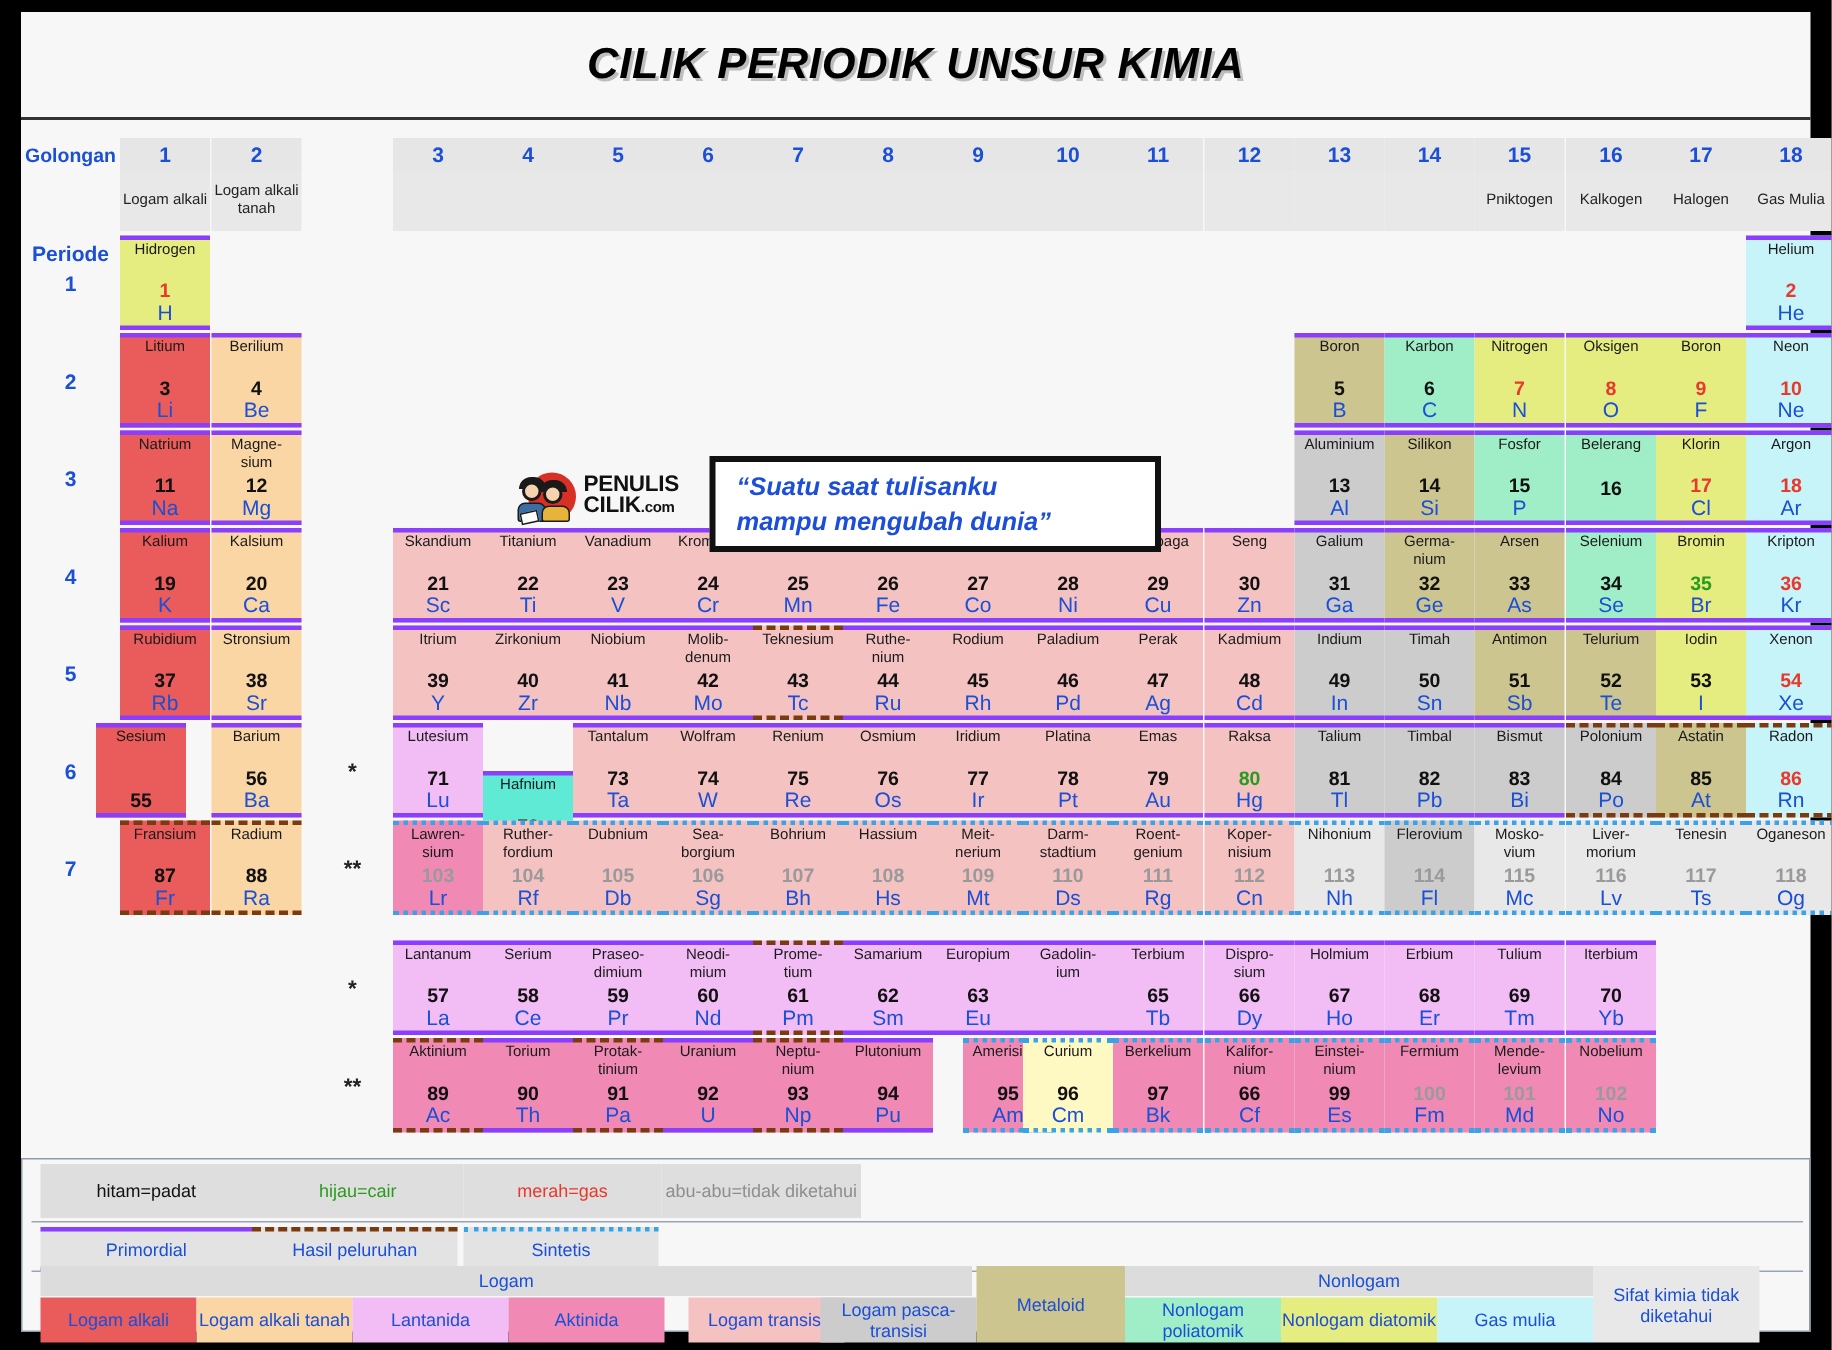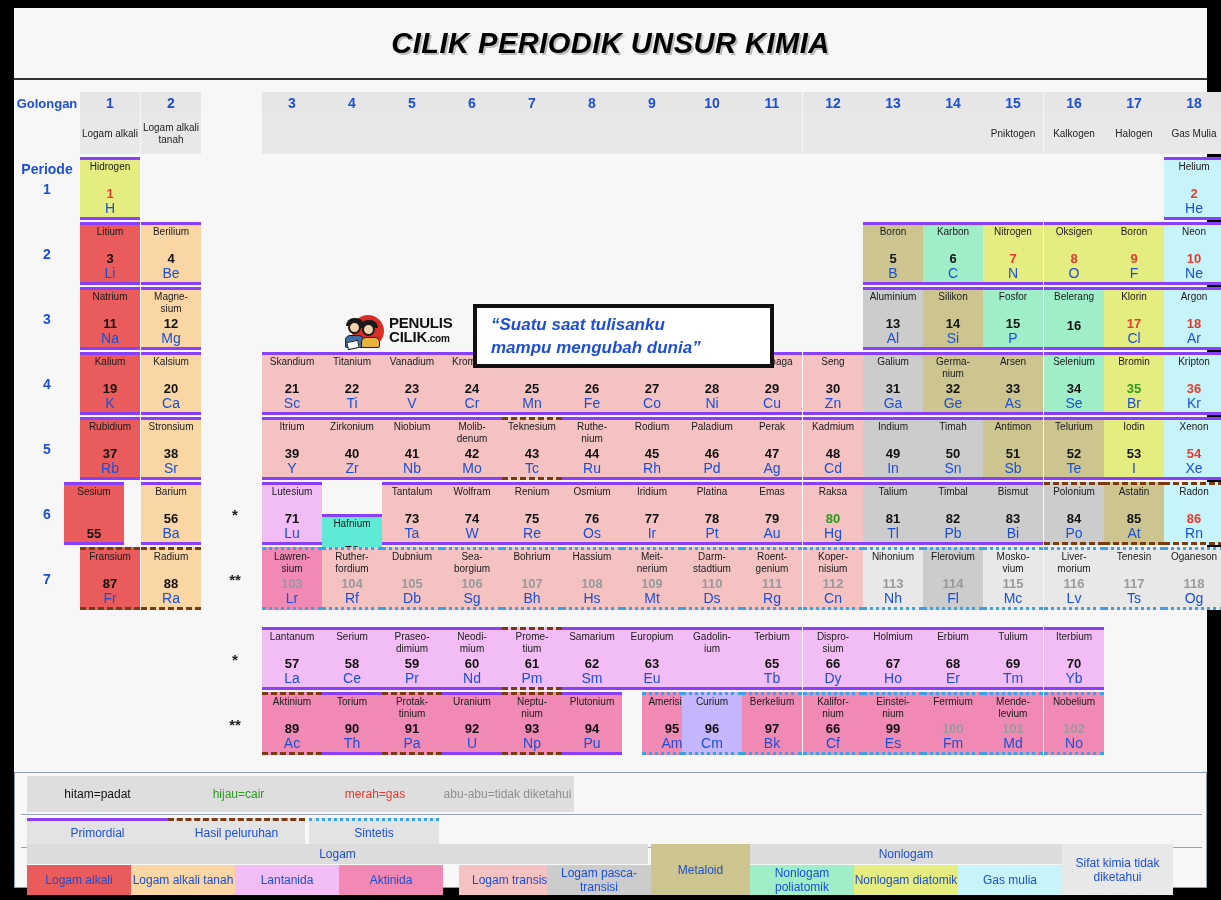--- a/index.html
+++ b/index.html
@@ -738,21 +738,21 @@
         <div class="cell el" style="left: 548px; top: 612px; width: 60px; height: 63px; background: rgb(240, 138, 180);">
           <div class="nm">Plutonium</div>
           <div class="num">94</div>
           <div class="sym">Pu</div>
         </div>
         <div class="cell el syn" style="left: 608px; top: 612px; width: 60px; height: 63px; background: rgb(240, 138, 180); margin-left: 20px;">
           <div class="nm">Amerisium</div>
           <div class="num">95</div>
           <div class="sym">Am</div>
         </div>
-        <div class="cell el syn" style="left: 668px; top: 612px; width: 60px; height: 63px; background: #c4b5fd;">
+        <div class="cell el syn" style="left: 668px; top: 612px; width: 60px; height: 63px; background: #fef9c3;">
           <div class="nm">Curium</div>
           <div class="num">96</div>
           <div class="sym">Cm</div>
         </div>
         <div class="cell el syn" style="left: 728px; top: 612px; width: 60px; height: 63px; background: rgb(240, 138, 180);">
           <div class="nm">Berkelium</div>
           <div class="num">97</div>
           <div class="sym">Bk</div>
         </div>
         <div class="cell el syn" style="left: 789px; top: 612px; width: 60px; height: 63px; background: rgb(240, 138, 180);">

